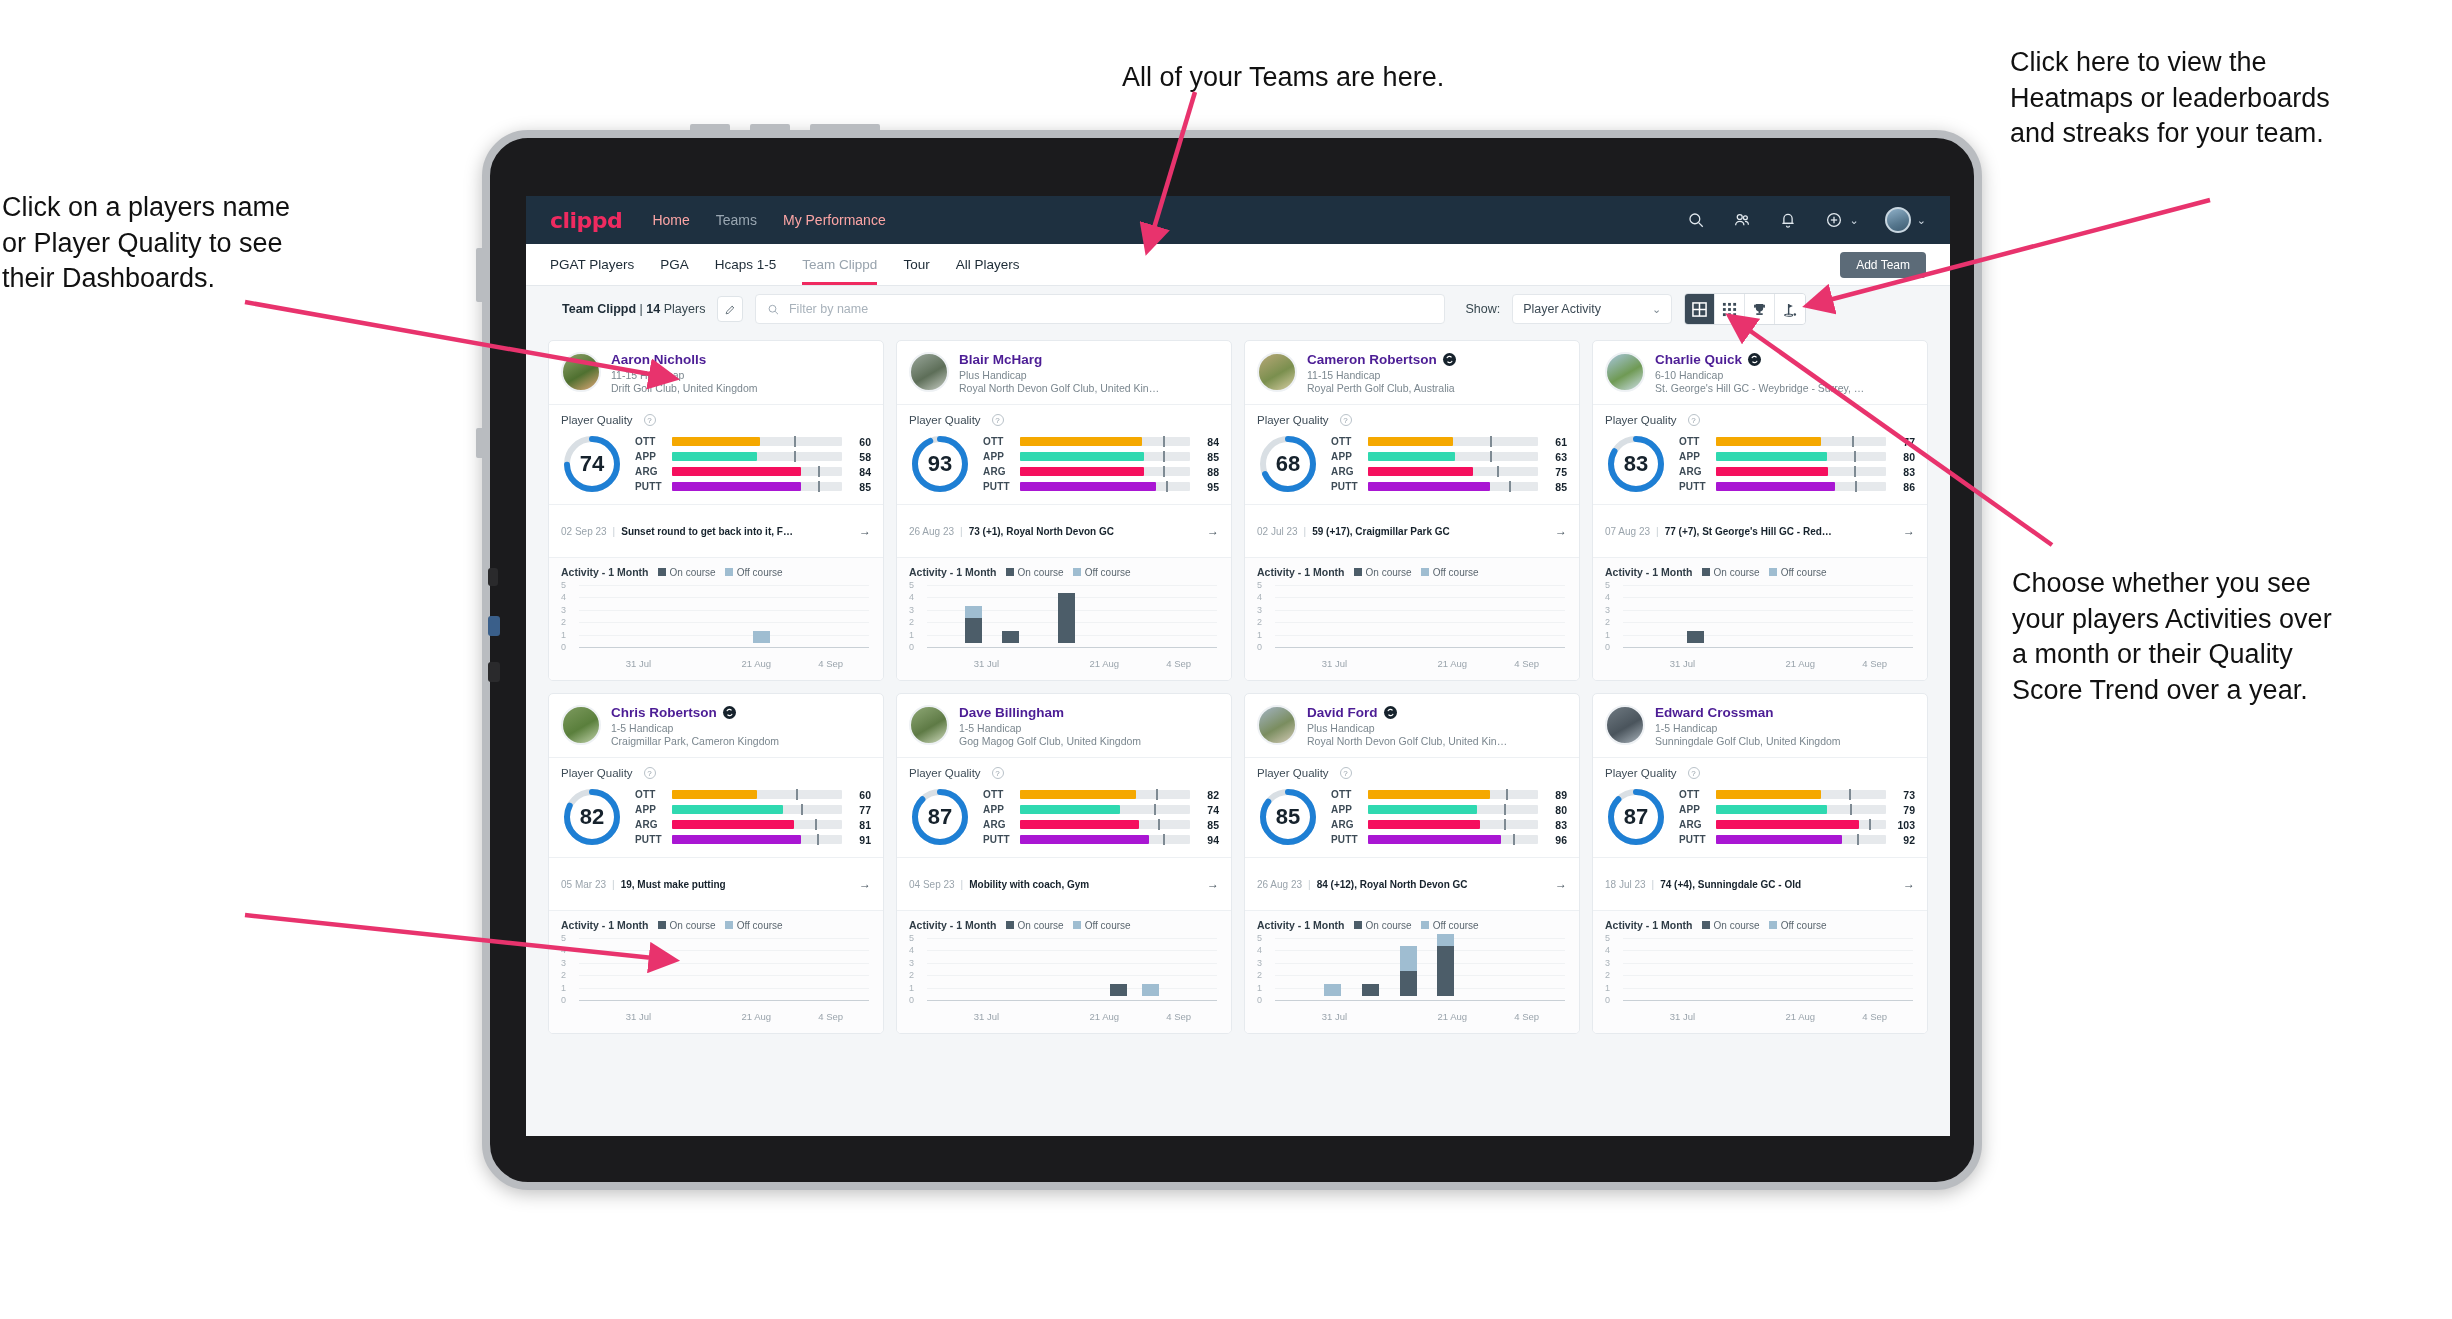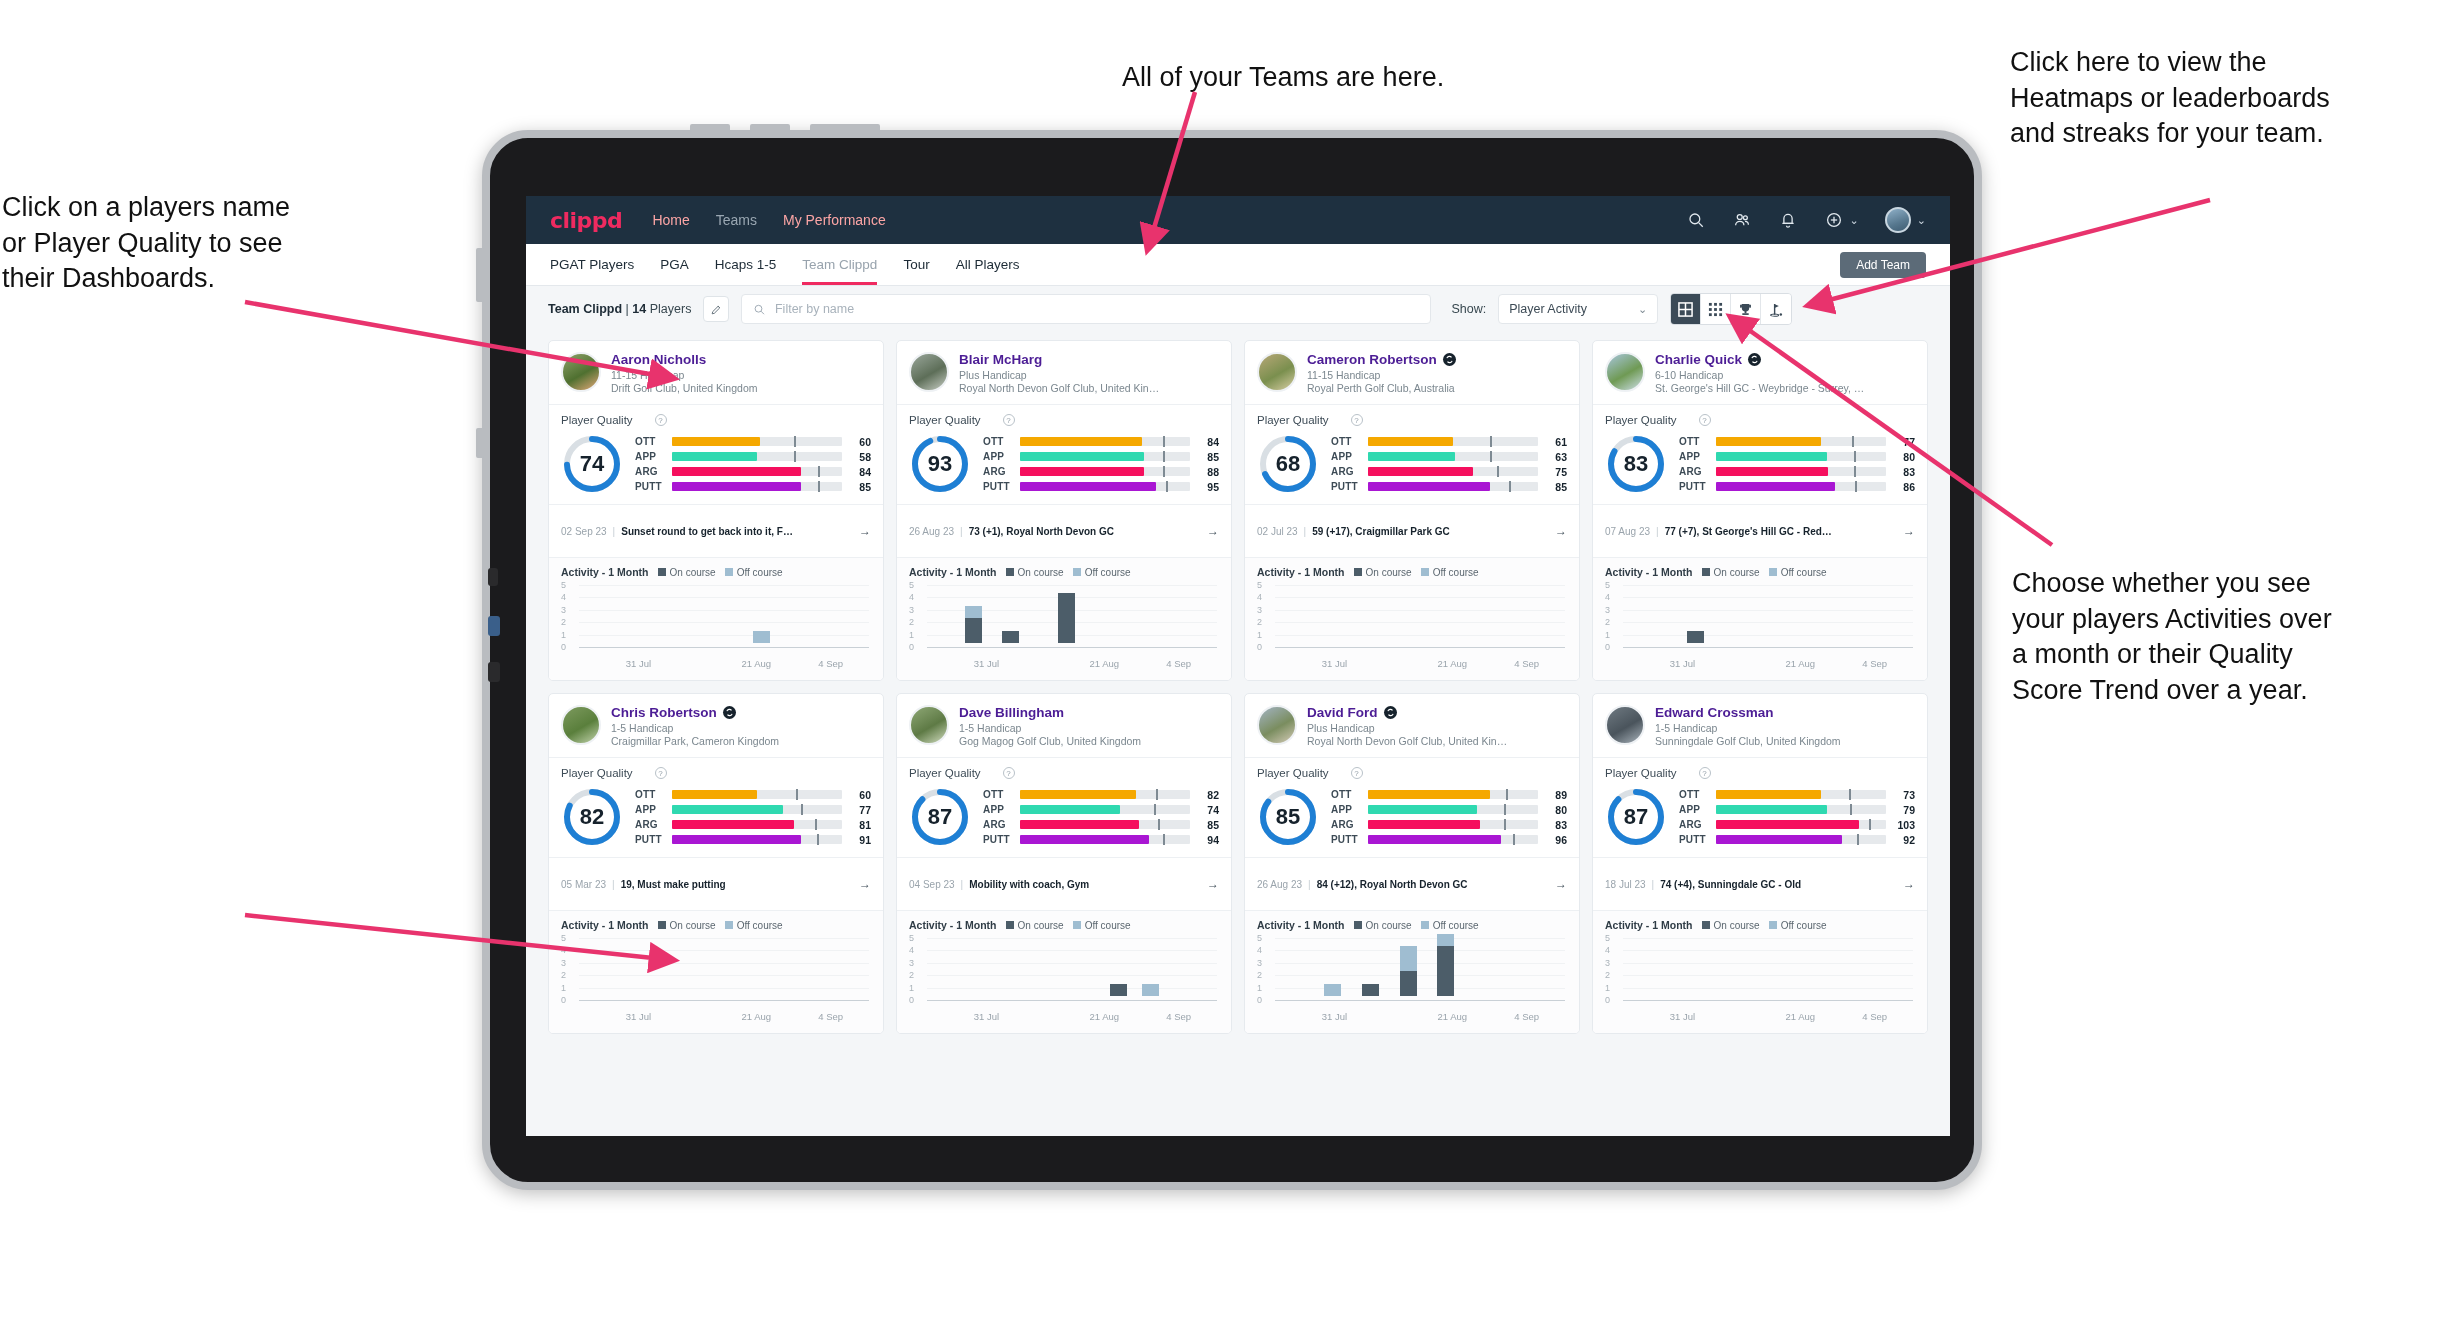--- a/index.html
+++ b/index.html
@@ -99,21 +99,21 @@
   }
   .add-team-btn {
     margin-left: auto; background: #5c6b78; color: #ffffff;
     font-size: 12px; padding: 6px 16px; border-radius: 4px;
   }
 
   
   .toolbar {
     height: 46px; background: #f4f6f8;
     display: flex; align-items: center;
-    padding: 0 22px; gap: 12px;
+    padding: 0 36px; gap: 12px;
   }
   .team-label { font-size: 12.5px; color: #37474f; white-space: nowrap; }
   .team-label b { color: #1d2b36; }
   .pencil-btn {
     width: 26px; height: 26px; border: 1px solid #dfe4e8; border-radius: 4px;
     background: #fff; display:flex; align-items:center; justify-content:center;
   }
   .pencil-btn svg { width: 13px; height: 13px; stroke:#55626d; fill:none; stroke-width:1.6; }
   .search-box {
     flex: 1; height: 30px; background: #ffffff; border: 1px solid #e3e7eb;
@@ -163,21 +163,21 @@
   .verified {
     width: 13px; height: 13px; border-radius: 50%; background:#16222c;
     display:flex; align-items:center; justify-content:center; flex:none;
   }
   .verified svg { width: 9px; height: 9px; stroke:#ffffff; fill:none; stroke-width:1.5; }
   .phandi { font-size: 10.5px; color: #7b878f; margin-top: 2px; }
   .pclub  { font-size: 10.5px; color: #7b878f; margin-top: 1px;
             white-space: nowrap; overflow: hidden; text-overflow: ellipsis; max-width: 215px; }
 
   .pq-section { border-top: 1px solid #edf0f3; padding: 9px 12px 9px 12px; }
-  .pq-title { font-size: 11.5px; color: #3d4b56; display: flex; align-items: center; gap: 22px; }
+  .pq-title { font-size: 11.5px; color: #3d4b56; display: flex; align-items: center; gap: 11px; }
   .pq-q {
     width: 12px; height: 12px; border-radius: 50%; border: 1px solid #b9c2c9;
     color: #95a0a9; font-size: 8px; display:flex; align-items:center; justify-content:center;
   }
   .pq-body { display: flex; align-items: center; gap: 12px; margin-top: 7px; }
   .donut { position: relative; width: 62px; height: 62px; flex: none; }
   .donut svg { transform: rotate(-90deg); }
   .donut-val {
     position: absolute; inset: 0; display: flex; align-items: center; justify-content: center;
     font-size: 22px; font-weight: bold; color: #16222c;

